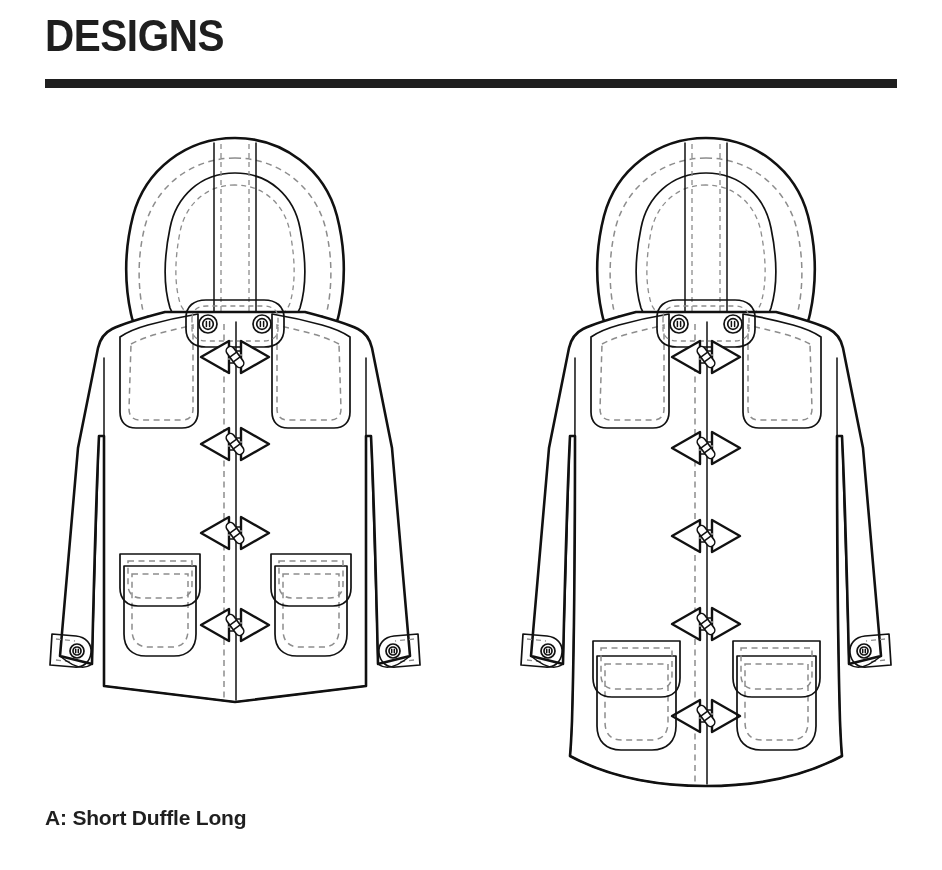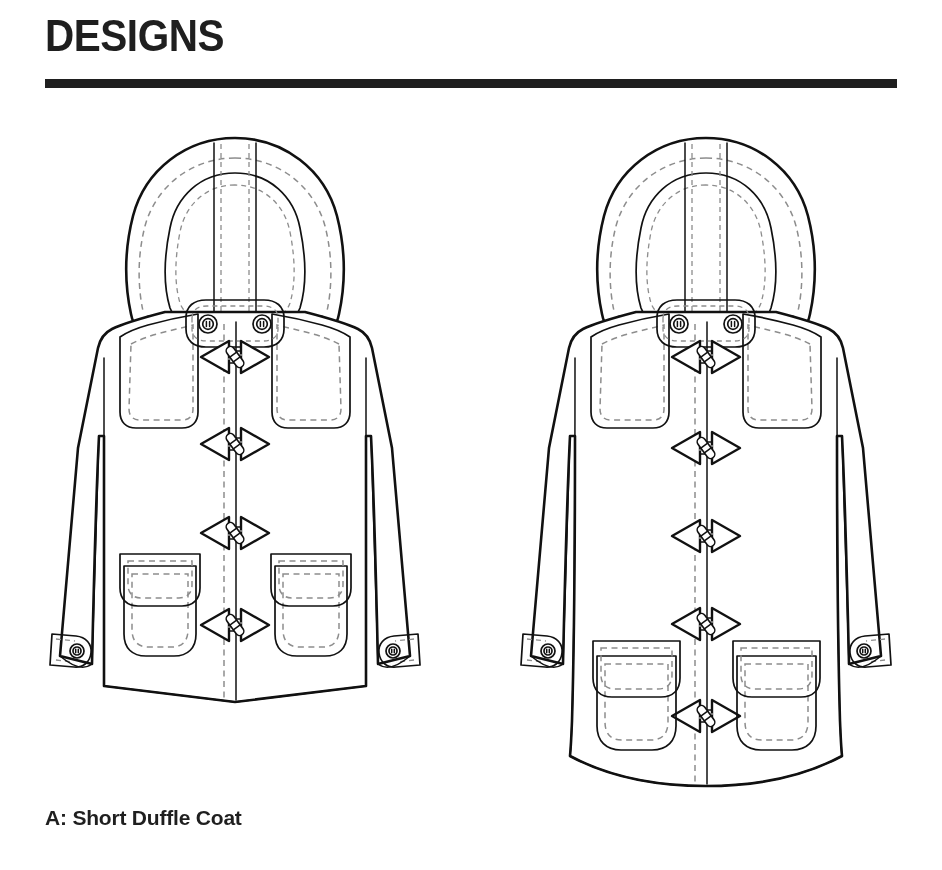--- a/index.html
+++ b/index.html
@@ -642,16 +642,16 @@
           </g>
 
           <path class="seam" d="M 60,560 C 74,572 84,574 92,568"></path>
           <path class="seam" d="M 410,560 C 396,572 386,574 378,568"></path>
         </g>
       </svg>
     </div>
 
   </div>
 
-  <div class="caption" id="caption-a">A: Short Duffle Coat</div>
+  <div class="caption" id="caption-a">A: Short Duffle Long</div>
 
 
 </div>
 
 </body></html>

